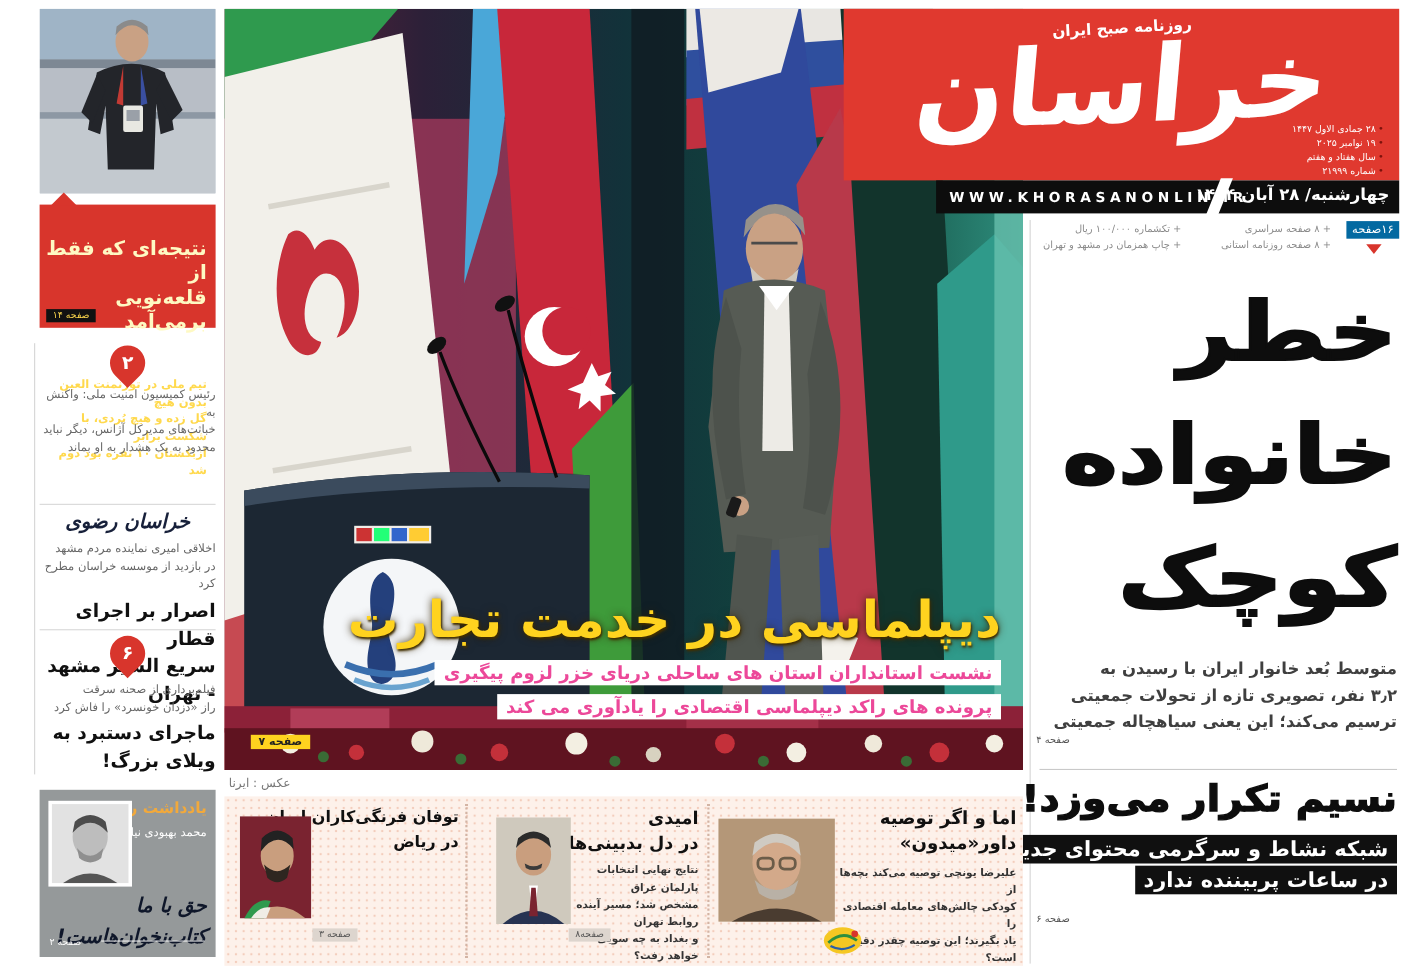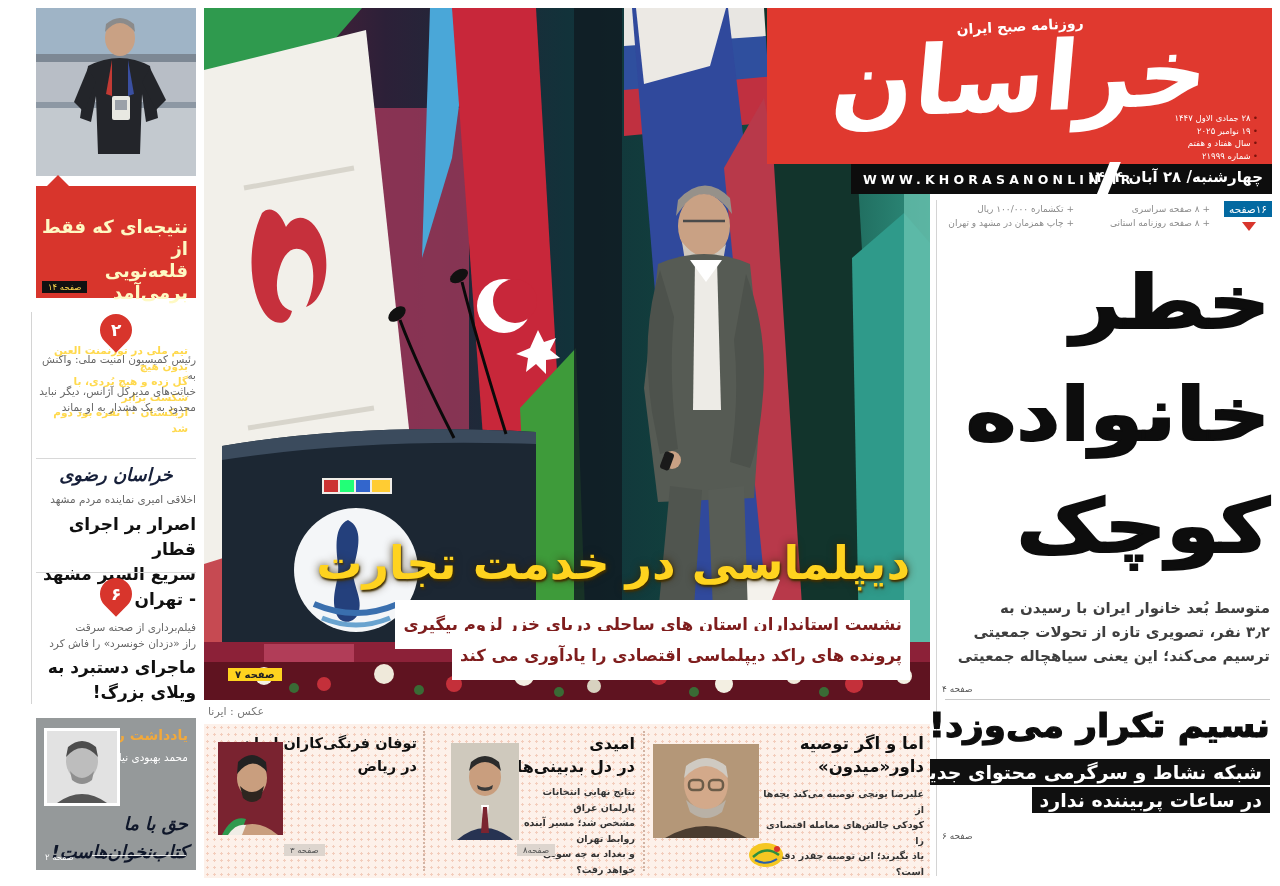--- a/index.html
+++ b/index.html
@@ -47,21 +47,21 @@
   .sb-sum{font-size:10.5px;line-height:16px;color:#666;}
   .razavi-logo{font-size:18px;font-weight:bold;font-style:italic;color:#17203a;}
   .graybox{background:#95999a;}
   .graybox .kick{color:#f2a93b;font-weight:bold;font-size:14px;}
   .graybox .auth{color:#fff;font-size:10.5px;}
   .graybox .t{color:#0f172a;font-weight:bold;font-size:18px;line-height:28px;font-style:italic;}
   .photoframe{background:#fff;padding:3px;}
   
   .capttl{color:#ffd31f;font-size:46px;font-weight:900;white-space:nowrap;
       text-shadow:0 0 8px rgba(50,35,0,.85),1px 2px 2px #4a3500;}
-  .capchip{display:inline-block;background:#fff;color:#7f1d1d;font-size:16.5px;font-weight:bold;padding:15px 8px;white-space:nowrap;}
+  .capchip{display:inline-block;background:#fff;color:#ec4899;font-size:16.5px;font-weight:bold;padding:2px 8px;white-space:nowrap;}
   .yellowbadge{background:#ffd31f;color:#222;font-size:10px;font-weight:bold;padding:1px 7px;display:inline-block;}
   .credit{font-size:11px;color:#777;}
   
   #strip{left:204px;top:724px;width:726px;height:154px;background-color:#fdf1ea;
       background-image:radial-gradient(#f3cdbc 1.2px,rgba(0,0,0,0) 1.4px);background-size:7px 7px;}
   .dotsep{border-left:2px dotted #d3b4a4;width:0;height:140px;}
   .bs-title{font-size:16.5px;line-height:23px;font-weight:bold;color:#101010;white-space:nowrap;}
   .bs-sum{font-size:9.5px;line-height:15.5px;color:#333;font-weight:600;}
   .graychip{background:#ddd5ce;color:#555;font-size:8.5px;padding:1px 6px;display:inline-block;}
 </style>
@@ -208,21 +208,21 @@
     <div class="mega rt" style="padding-left:4px;">
       <div>خطر</div>
       <div>خانواده</div>
       <div>کوچک</div>
     </div>
     <div class="leadsum rt" style="margin-top:14px;">
       <div>متوسط بُعد خانوار ایران با رسیدن به</div>
       <div>۳٫۲ نفر، تصویری تازه از تحولات جمعیتی</div>
       <div>ترسیم می‌کند؛ این یعنی سیاهچاله جمعیتی</div>
     </div>
-    <div class="pagenote" style="margin-top:16px;text-align:left;">صفحه ۴</div>
+    <div class="pagenote" style="text-align:left;">صفحه ۴</div>
   </div>
 
   <div class="abs hline" style="left:945px;top:699px;width:325px;"></div>
 
   <div class="abs" style="left:942px;top:706px;width:328px;">
     <div class="nasim rt">نسیم تکرار می‌وزد!</div>
     <div class="rt" style="margin-top:14px;"><span class="chip">شبکه نشاط و سرگرمی محتوای جدید چندانی</span></div>
     <div class="rt" style="margin-top:2px;"><span class="chip">در ساعات پربیننده ندارد</span></div>
     <div class="pagenote" style="margin-top:18px;text-align:left;">صفحه ۶</div>
   </div>
@@ -273,20 +273,21 @@
       <div>محدود به یک هشدار به او بماند</div>
     </div>
   </div>
 
   <div class="abs hline" style="left:36px;top:458px;width:160px;background:#d8d8d8;"></div>
 
   <div class="abs" style="left:36px;top:464px;width:160px;">
     <div class="razavi-logo" style="text-align:center;">خراسان رضوی</div>
     <div class="sb-sum rt" style="margin-top:6px;">
       <div>اخلاقی امیری نماینده مردم مشهد</div>
+      <div>در بازدید از موسسه خراسان مطرح کرد</div>
     </div>
     <div class="sb-title rt" style="margin-top:5px;font-size:17px;">
       <div>اصرار بر اجرای قطار</div>
       <div>سریع السیر مشهد - تهران</div>
     </div>
   </div>
 
   <div class="abs hline" style="left:36px;top:572px;width:160px;background:#d8d8d8;"></div>
 
   <div class="abs" style="left:36px;top:578px;width:160px;">

